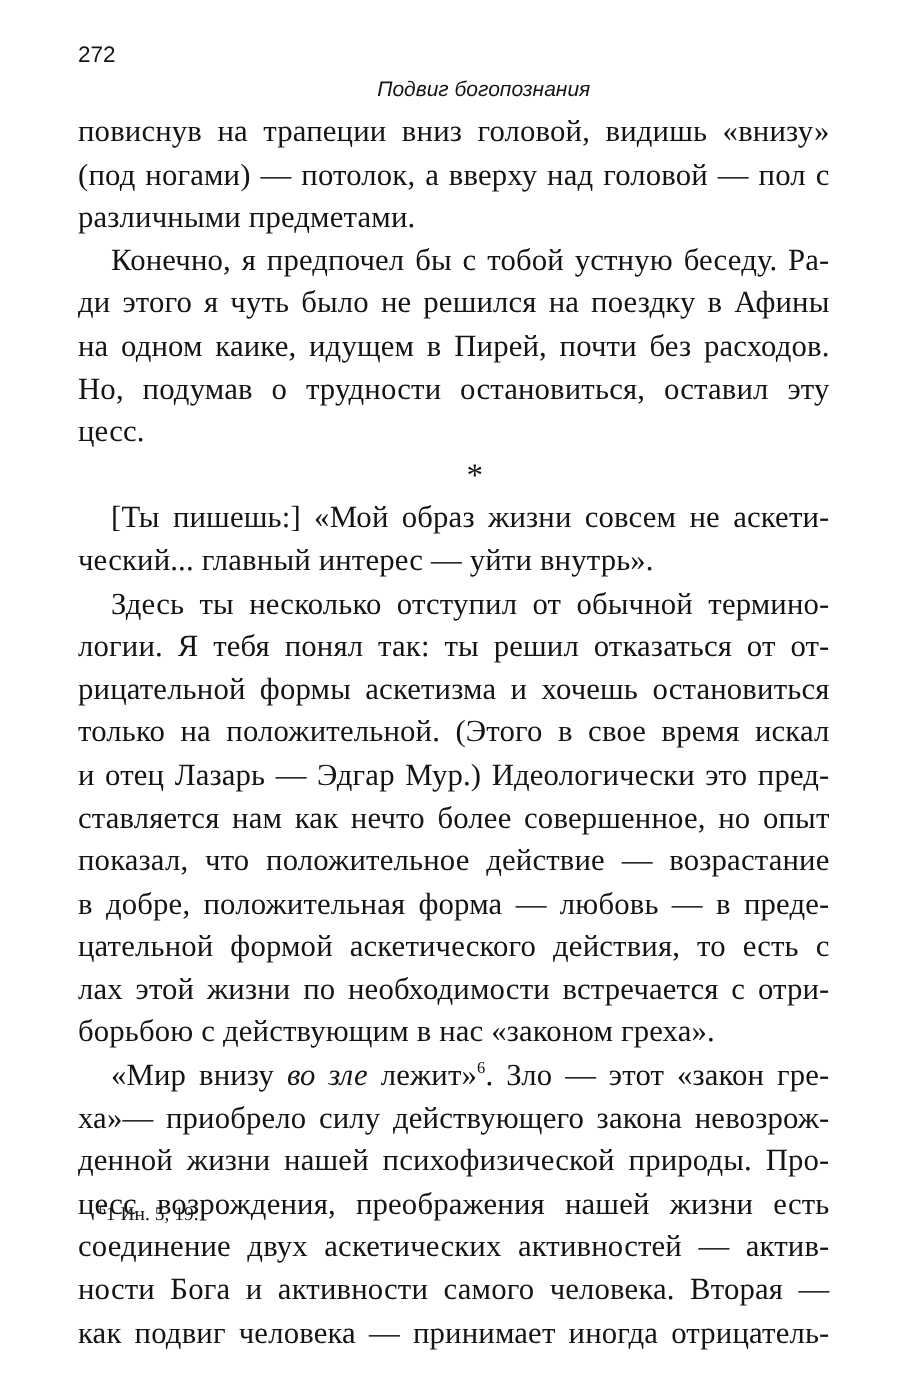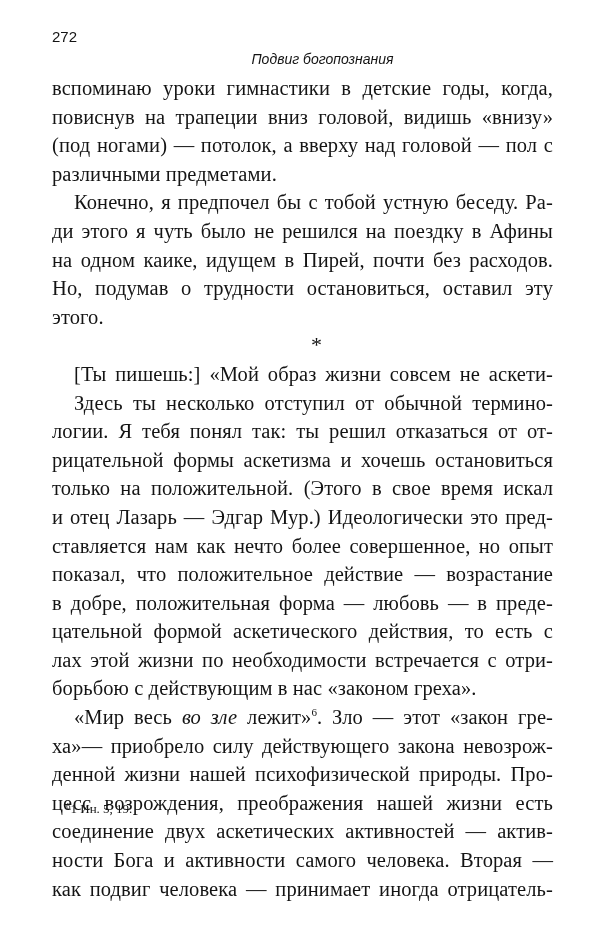--- a/index.html
+++ b/index.html
@@ -22,51 +22,51 @@
 <body>
 
 <div class="page">
   <div class="header">
     <span class="page-num">272</span>
     <span class="running-title">Подвиг богопознания</span>
   </div>
 
   <div class="body-text">
     <div>
-      <span class="line">вспоминаю уроки гимнастики в детские годы, когда,</span>
       <span class="line">повиснув на трапеции вниз головой, видишь «внизу»</span>
       <span class="line">(под ногами) — потолок, а вверху над головой — пол с</span>
       <span class="line last">различными предметами.</span>
     </div>
     <div>
       <span class="line indent">Конечно, я предпочел бы с тобой устную беседу. Ра-</span>
       <span class="line">ди этого я чуть было не решился на поездку в Афины</span>
       <span class="line">на одном каике, идущем в Пирей, почти без расходов.</span>
       <span class="line">Но, подумав о трудности остановиться, оставил эту</span>
-      <span class="line last">этого.</span>
+      <span class="line last">цесс.</span>
     </div>
     <span class="asterisk">*</span>
     <div>
       <span class="line indent">[Ты пишешь:] «Мой образ жизни совсем не аскети-</span>
+      <span class="line last">ческий... главный интерес — уйти внутрь».</span>
     </div>
     <div>
       <span class="line indent">Здесь ты несколько отступил от обычной термино-</span>
       <span class="line">логии. Я тебя понял так: ты решил отказаться от от-</span>
       <span class="line">рицательной формы аскетизма и хочешь остановиться</span>
       <span class="line">только на положительной. (Этого в свое время искал</span>
       <span class="line">и отец Лазарь — Эдгар Мур.) Идеологически это пред-</span>
       <span class="line">ставляется нам как нечто более совершенное, но опыт</span>
       <span class="line">показал, что положительное действие — возрастание</span>
       <span class="line">в добре, положительная форма — любовь — в преде-</span>
       <span class="line">цательной формой аскетического действия, то есть с</span>
       <span class="line">лах этой жизни по необходимости встречается с отри-</span>
       <span class="line last">борьбою с действующим в нас «законом греха».</span>
     </div>
     <div>
-      <span class="line indent"><span>«Мир весь </span><span class="it">во зле</span><span> лежит»</span><sup class="ref">6</sup><span>. Зло — этот «закон гре-</span></span>
+      <span class="line indent"><span>«Мир внизу </span><span class="it">во зле</span><span> лежит»</span><sup class="ref">6</sup><span>. Зло — этот «закон гре-</span></span>
       <span class="line">ха»— приобрело силу действующего закона невозрож-</span>
       <span class="line">денной жизни нашей психофизической природы. Про-</span>
       <span class="line">цесс возрождения, преображения нашей жизни есть</span>
       <span class="line">соединение двух аскетических активностей — актив-</span>
       <span class="line">ности Бога и активности самого человека. Вторая —</span>
       <span class="line">как подвиг человека — принимает иногда отрицатель-</span>
 
     </div>
   </div>
 

